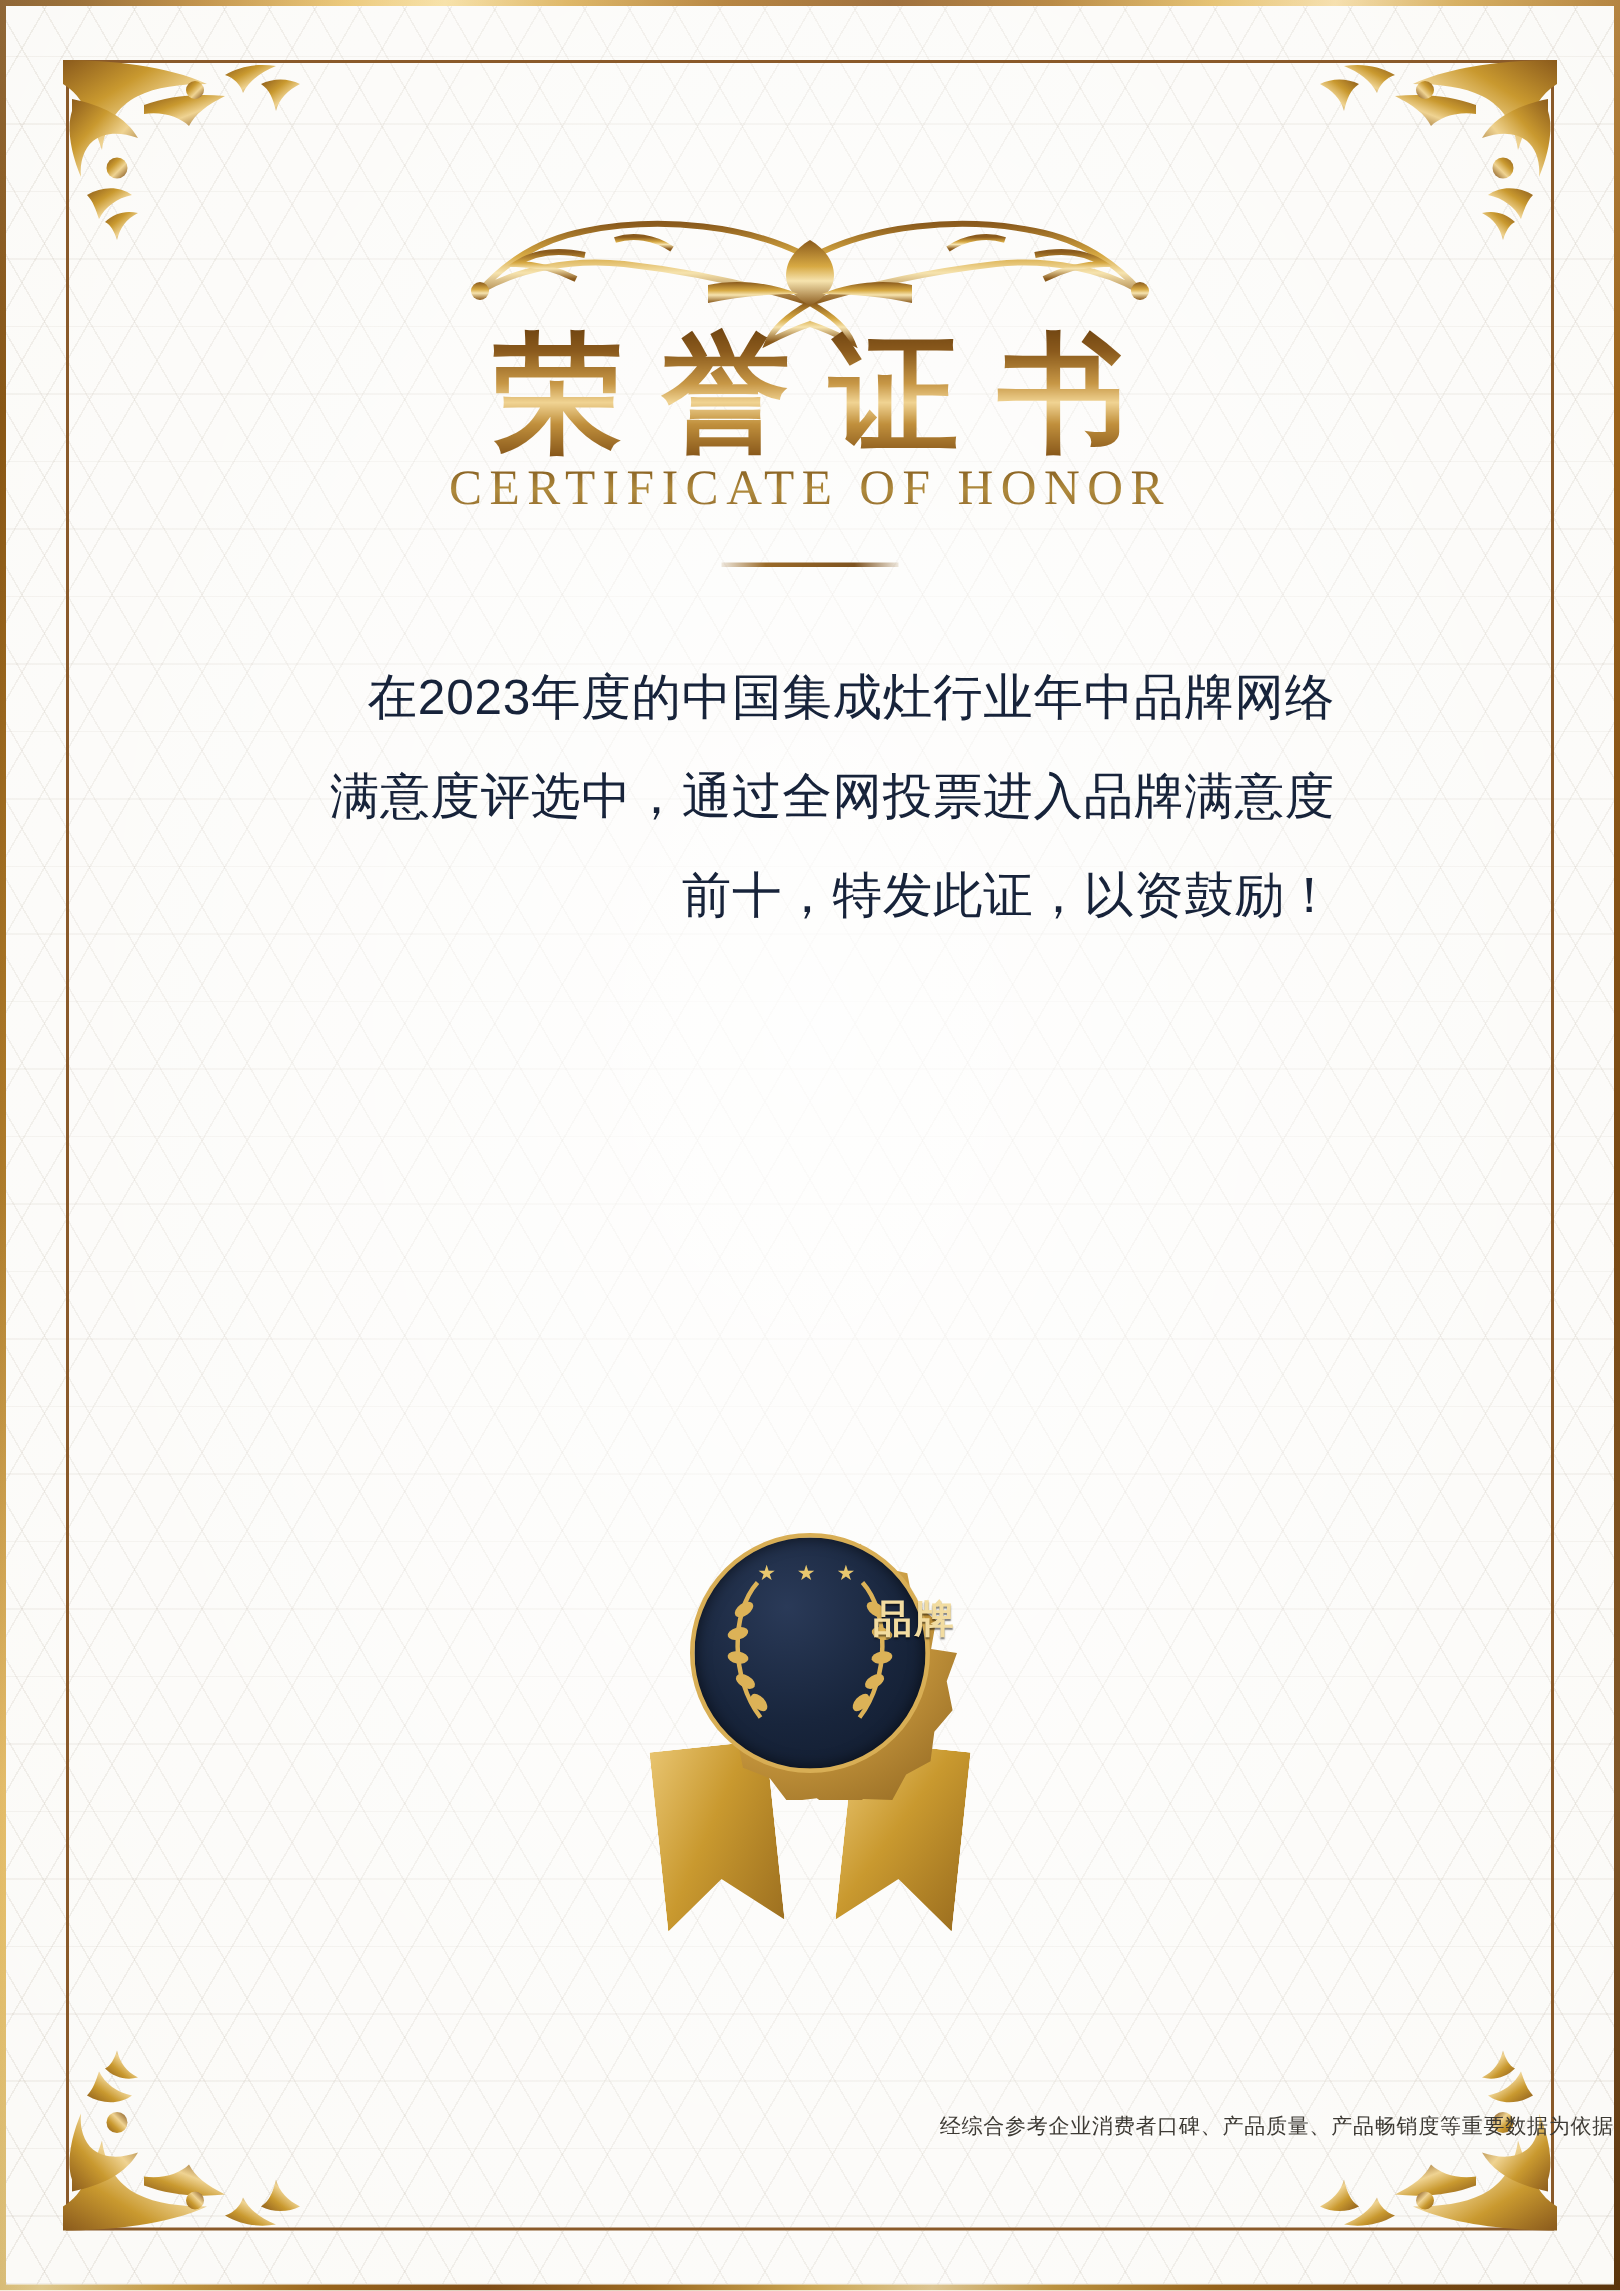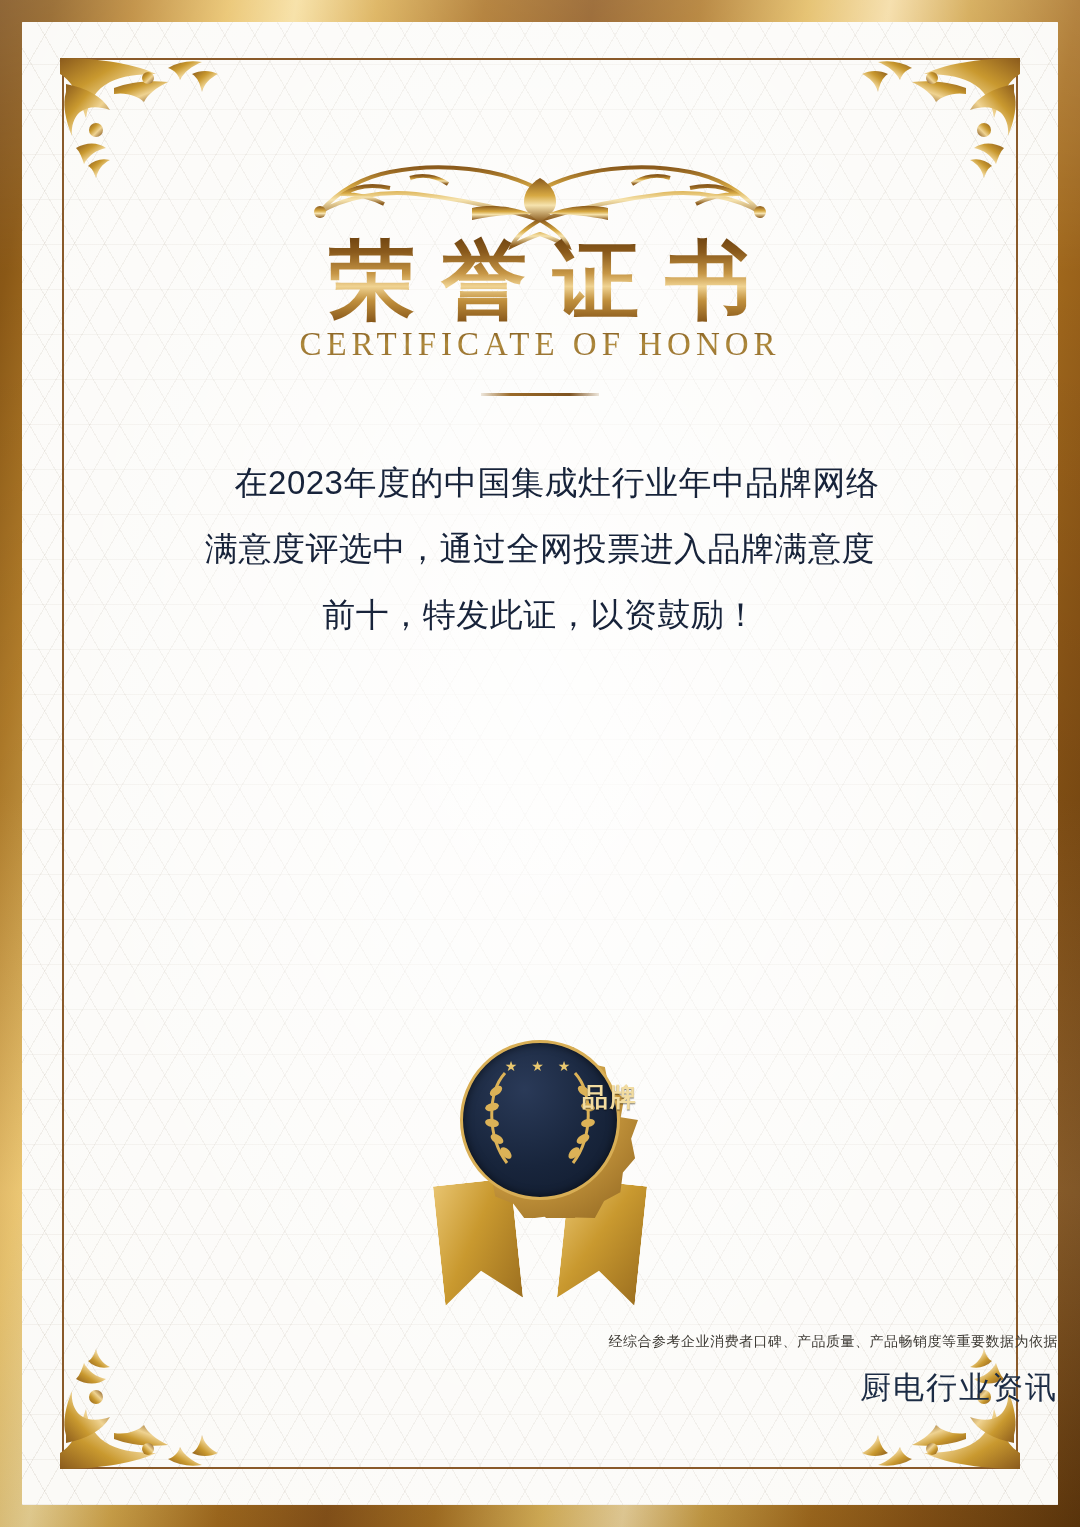--- a/index.html
+++ b/index.html
@@ -31,21 +31,21 @@
         #a96f1f 36%,
         #8d561a 44%,
         #ad7524 52%,
         #e2b95c 60%,
         #f4daa0 66%,
         #d0a246 72%,
         #a66d1e 80%,
         #8b5516 88%,
         #744510 95%,
         #63390c 100%);
-    padding: 22px;
+    padding: 4px;
   }
   .cert-outer::before {
     
     content: "";
     position: absolute;
     inset: 0;
     background:
       linear-gradient(180deg, rgba(255,255,255,0.16) 0%, rgba(255,255,255,0) 18%,
                       rgba(0,0,0,0.08) 52%, rgba(255,255,255,0.10) 78%, rgba(0,0,0,0.10) 100%);
     pointer-events: none;
@@ -163,21 +163,21 @@
     background: linear-gradient(90deg, rgba(150,104,40,0.15), #9a6a28 25%, #7e5320 75%, rgba(150,104,40,0.15));
   }
 
   .body-text {
     margin-top: 54px;
     width: 700px;
     font-family: "Liberation Sans", sans-serif;
     font-size: 33px;
     line-height: 2.0;
     color: #17233a;
-    text-align: center;
+    text-align: right;
     text-indent: 34px;
     letter-spacing: 0.5px;
   }
 
   
   .seal-wrap {
     position: absolute;
     left: 50%;
     top: 1000px;
     transform: translateX(-50%);
@@ -428,17 +428,16 @@
         </svg>
         <div class="seal-stars">★ ★ ★</div>
         <div class="seal-text">
           <div>品牌</div>
         </div>
       </div>
     </div>
 
     <div class="footer">
       <div class="footer-note">经综合参考企业消费者口碑、产品质量、产品畅销度等重要数据为依据</div>
-      <div class="footer-org">厨电行业资讯</div>
     </div>
 
   </div>
 </div>
 
 </body></html>

